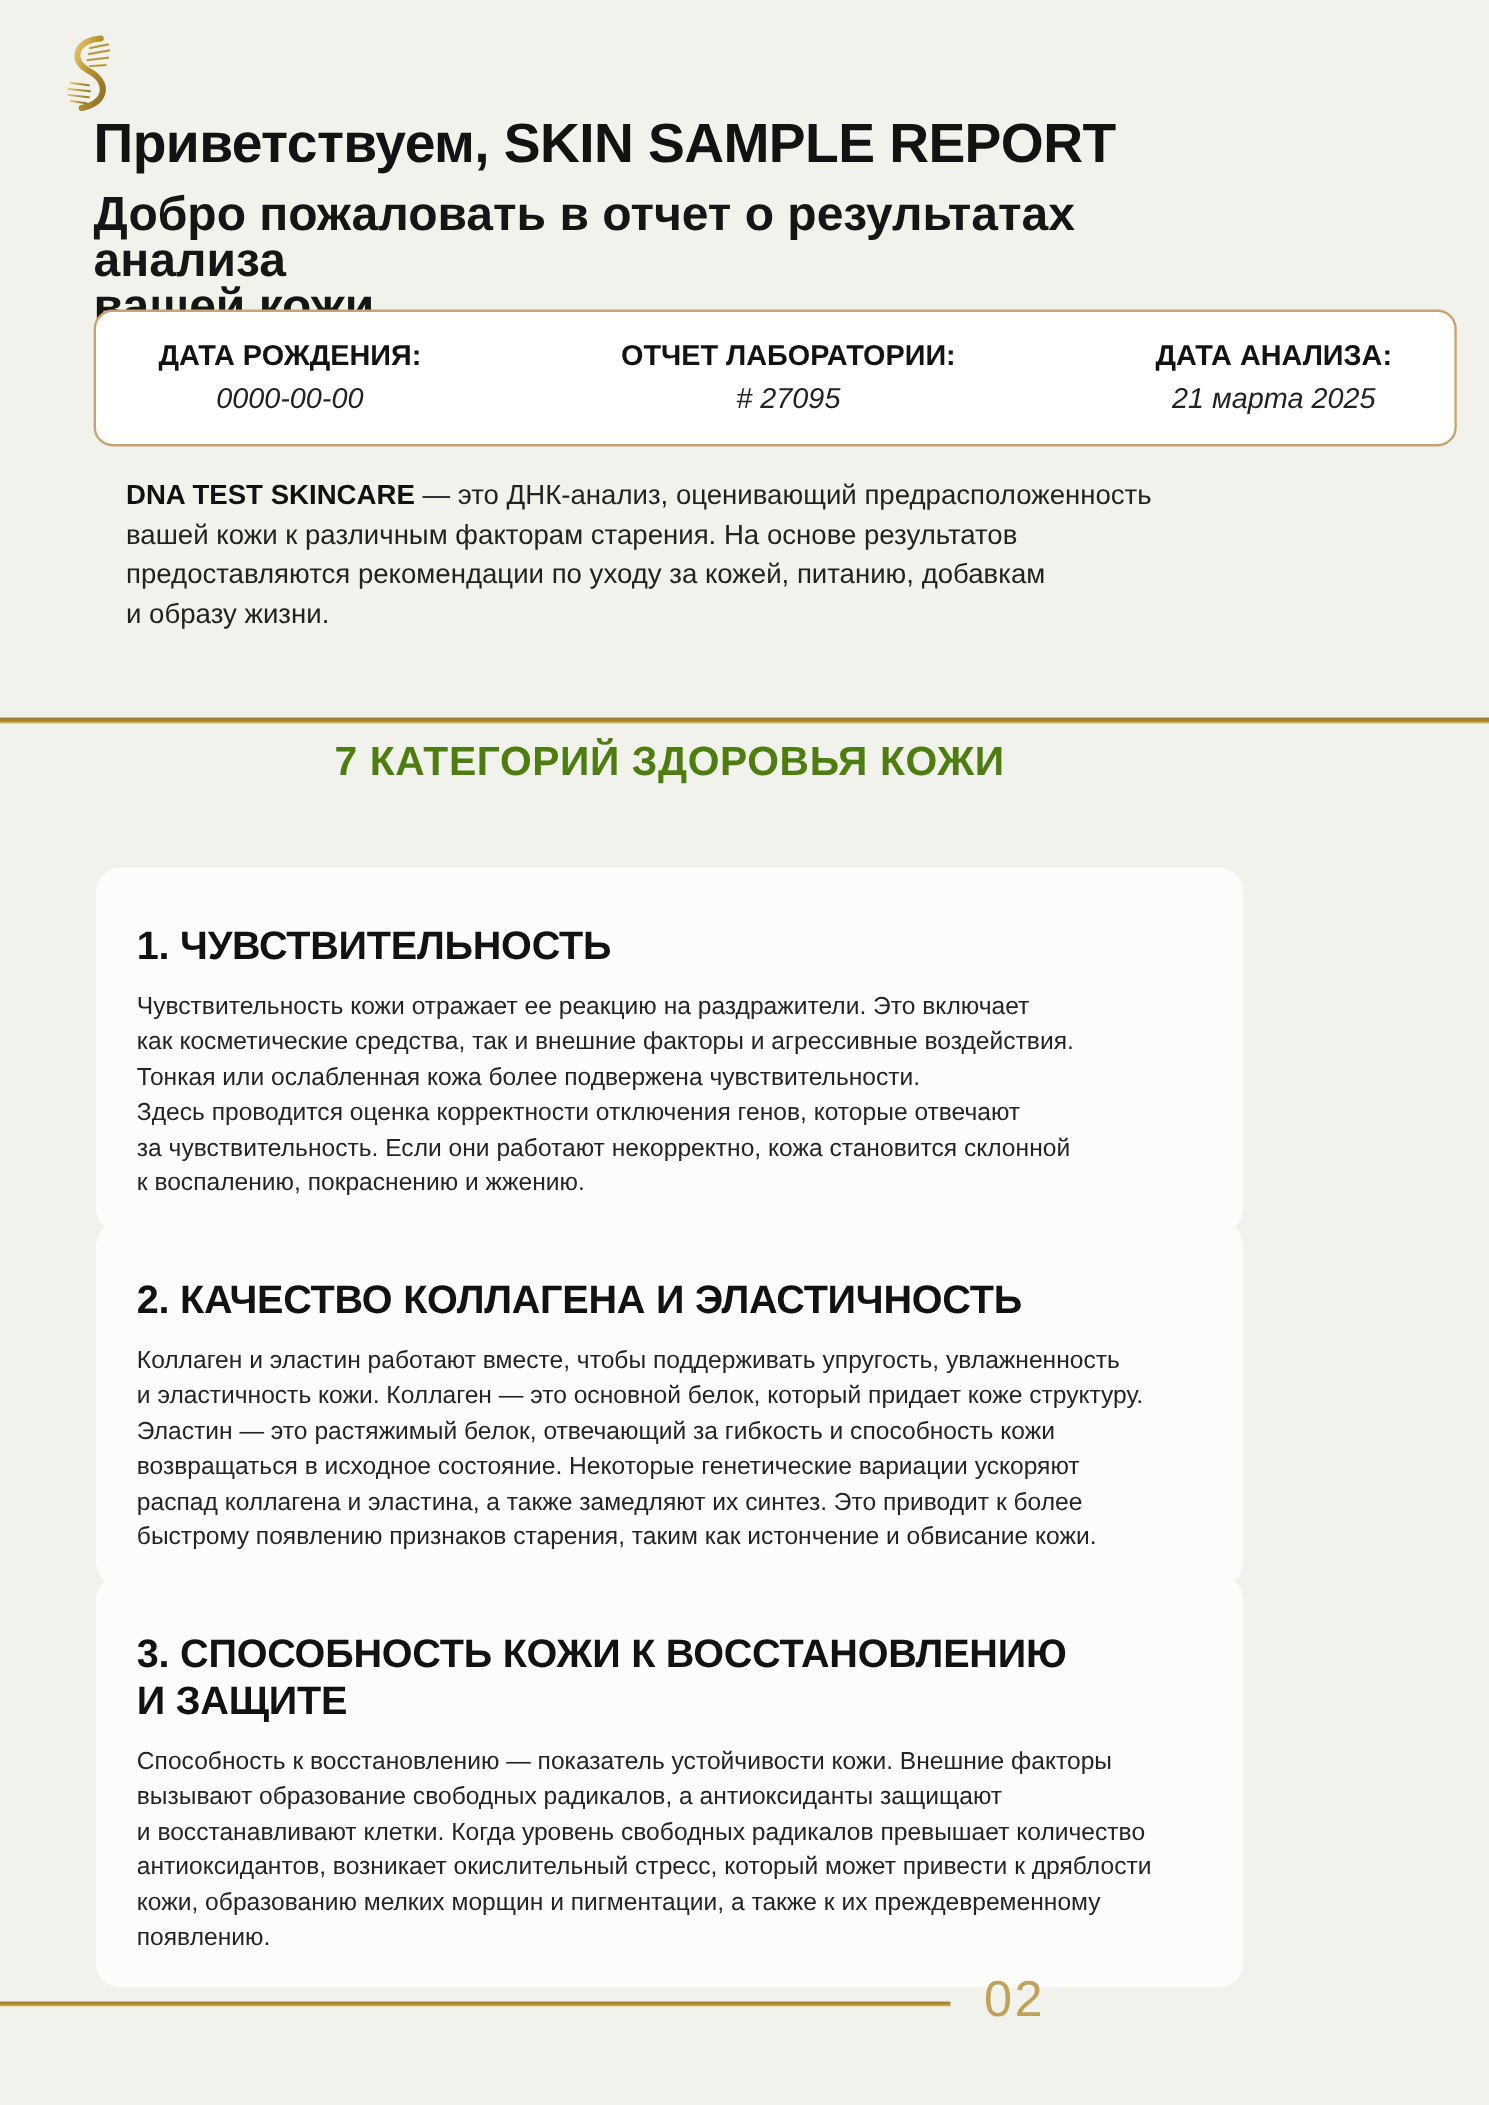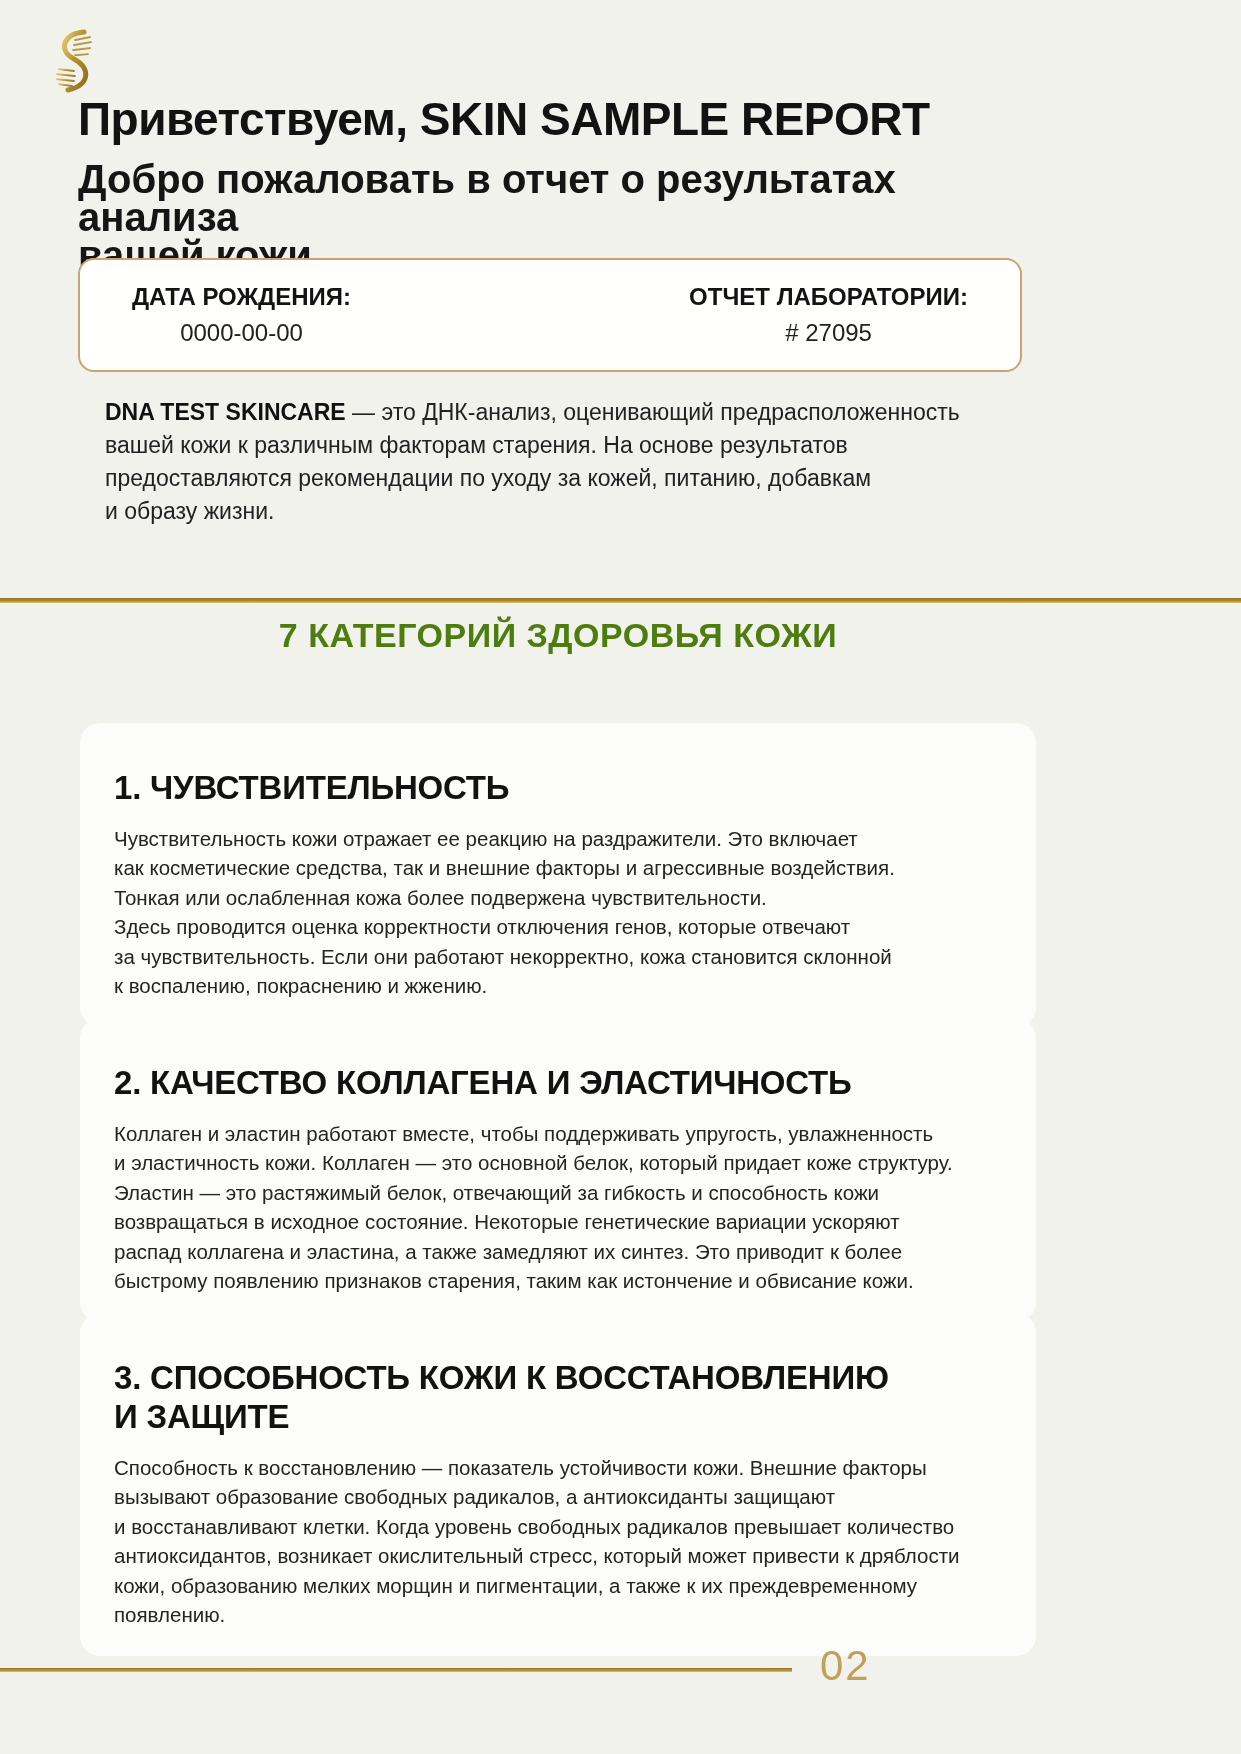--- a/index.html
+++ b/index.html
@@ -34,32 +34,32 @@
     width: 980px;
     font-size: 40px;
     line-height: 38px;
     font-weight: 700;
     white-space: pre-line;
     color: #151515;
   }
   .info-box {
     position: absolute;
     left: 78px; top: 258px;
-    width: 944px; height: 114px;
+    width: 1136px; height: 114px;
     background: #fffffe;
     border: 2px solid #c9a472;
     border-radius: 16px;
     display: flex;
     align-items: center;
     justify-content: space-between;
     padding: 0 52px;
   }
   .info-cell { text-align: center; }
   .info-label { font-size: 24px; font-weight: 700; color: #131313; }
-  .info-value { font-size: 24px; font-weight: 400; margin-top: 8px; color: #222; }
+  .info-value { font-size: 24px; font-weight: 400; margin-top: 8px; color: #222; font-style: italic; }
   .intro {
     position: absolute;
     left: 105px; top: 396px;
     width: 960px;
     font-size: 23px;
     line-height: 33px;
     white-space: pre-line;
     color: #222;
   }
   .intro-lead { font-weight: 700; color: #111; }
@@ -156,20 +156,24 @@
 
   <div class="info-box">
     <div class="info-cell">
       <div class="info-label">ДАТА РОЖДЕНИЯ:</div>
       <div class="info-value">0000-00-00</div>
     </div>
     <div class="info-cell">
       <div class="info-label">ОТЧЕТ ЛАБОРАТОРИИ:</div>
       <div class="info-value"># 27095</div>
     </div>
+    <div class="info-cell">
+      <div class="info-label">ДАТА АНАЛИЗА:</div>
+      <div class="info-value">21 марта 2025</div>
+    </div>
   </div>
 
   <p class="intro"><span class="intro-lead">DNA TEST SKINCARE</span><span> — это ДНК-анализ, оценивающий предрасположенность
 вашей кожи к различным факторам старения. На основе результатов
 предоставляются рекомендации по уходу за кожей, питанию, добавкам
 и образу жизни.</span></p>
 
   <div class="divider"></div>
 
   <h2 class="section-heading">7 КАТЕГОРИЙ ЗДОРОВЬЯ КОЖИ</h2>

